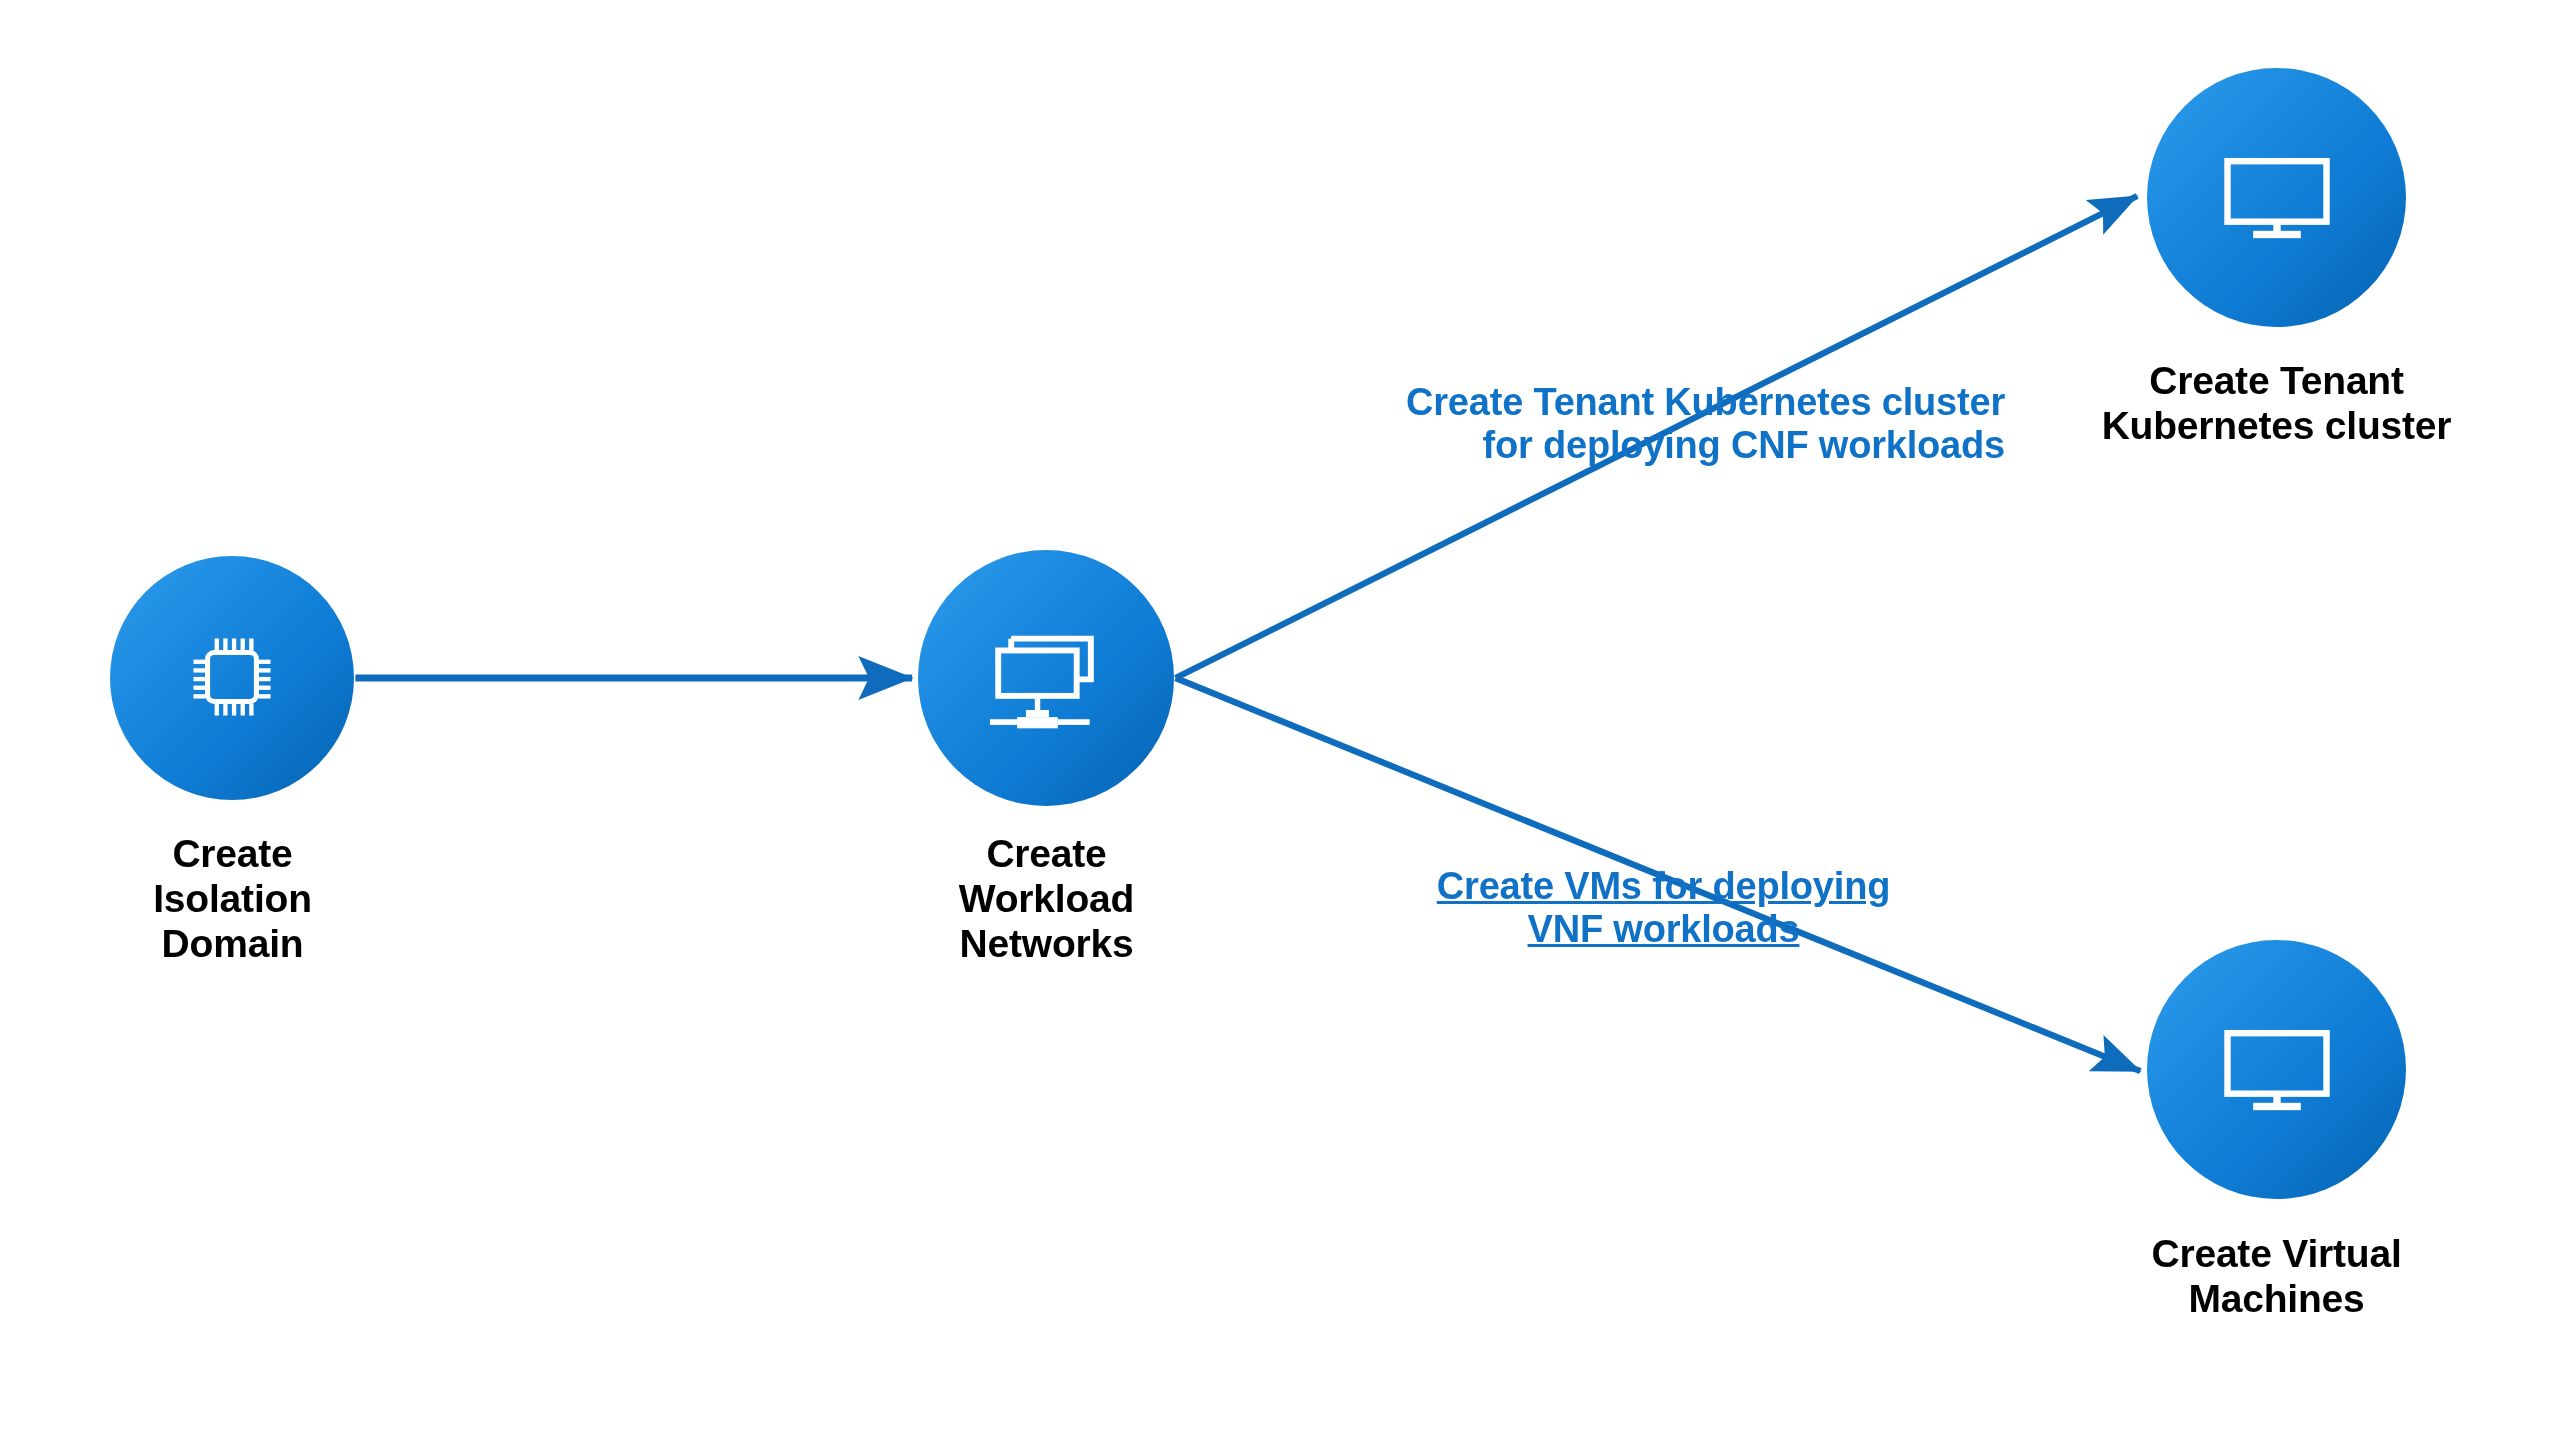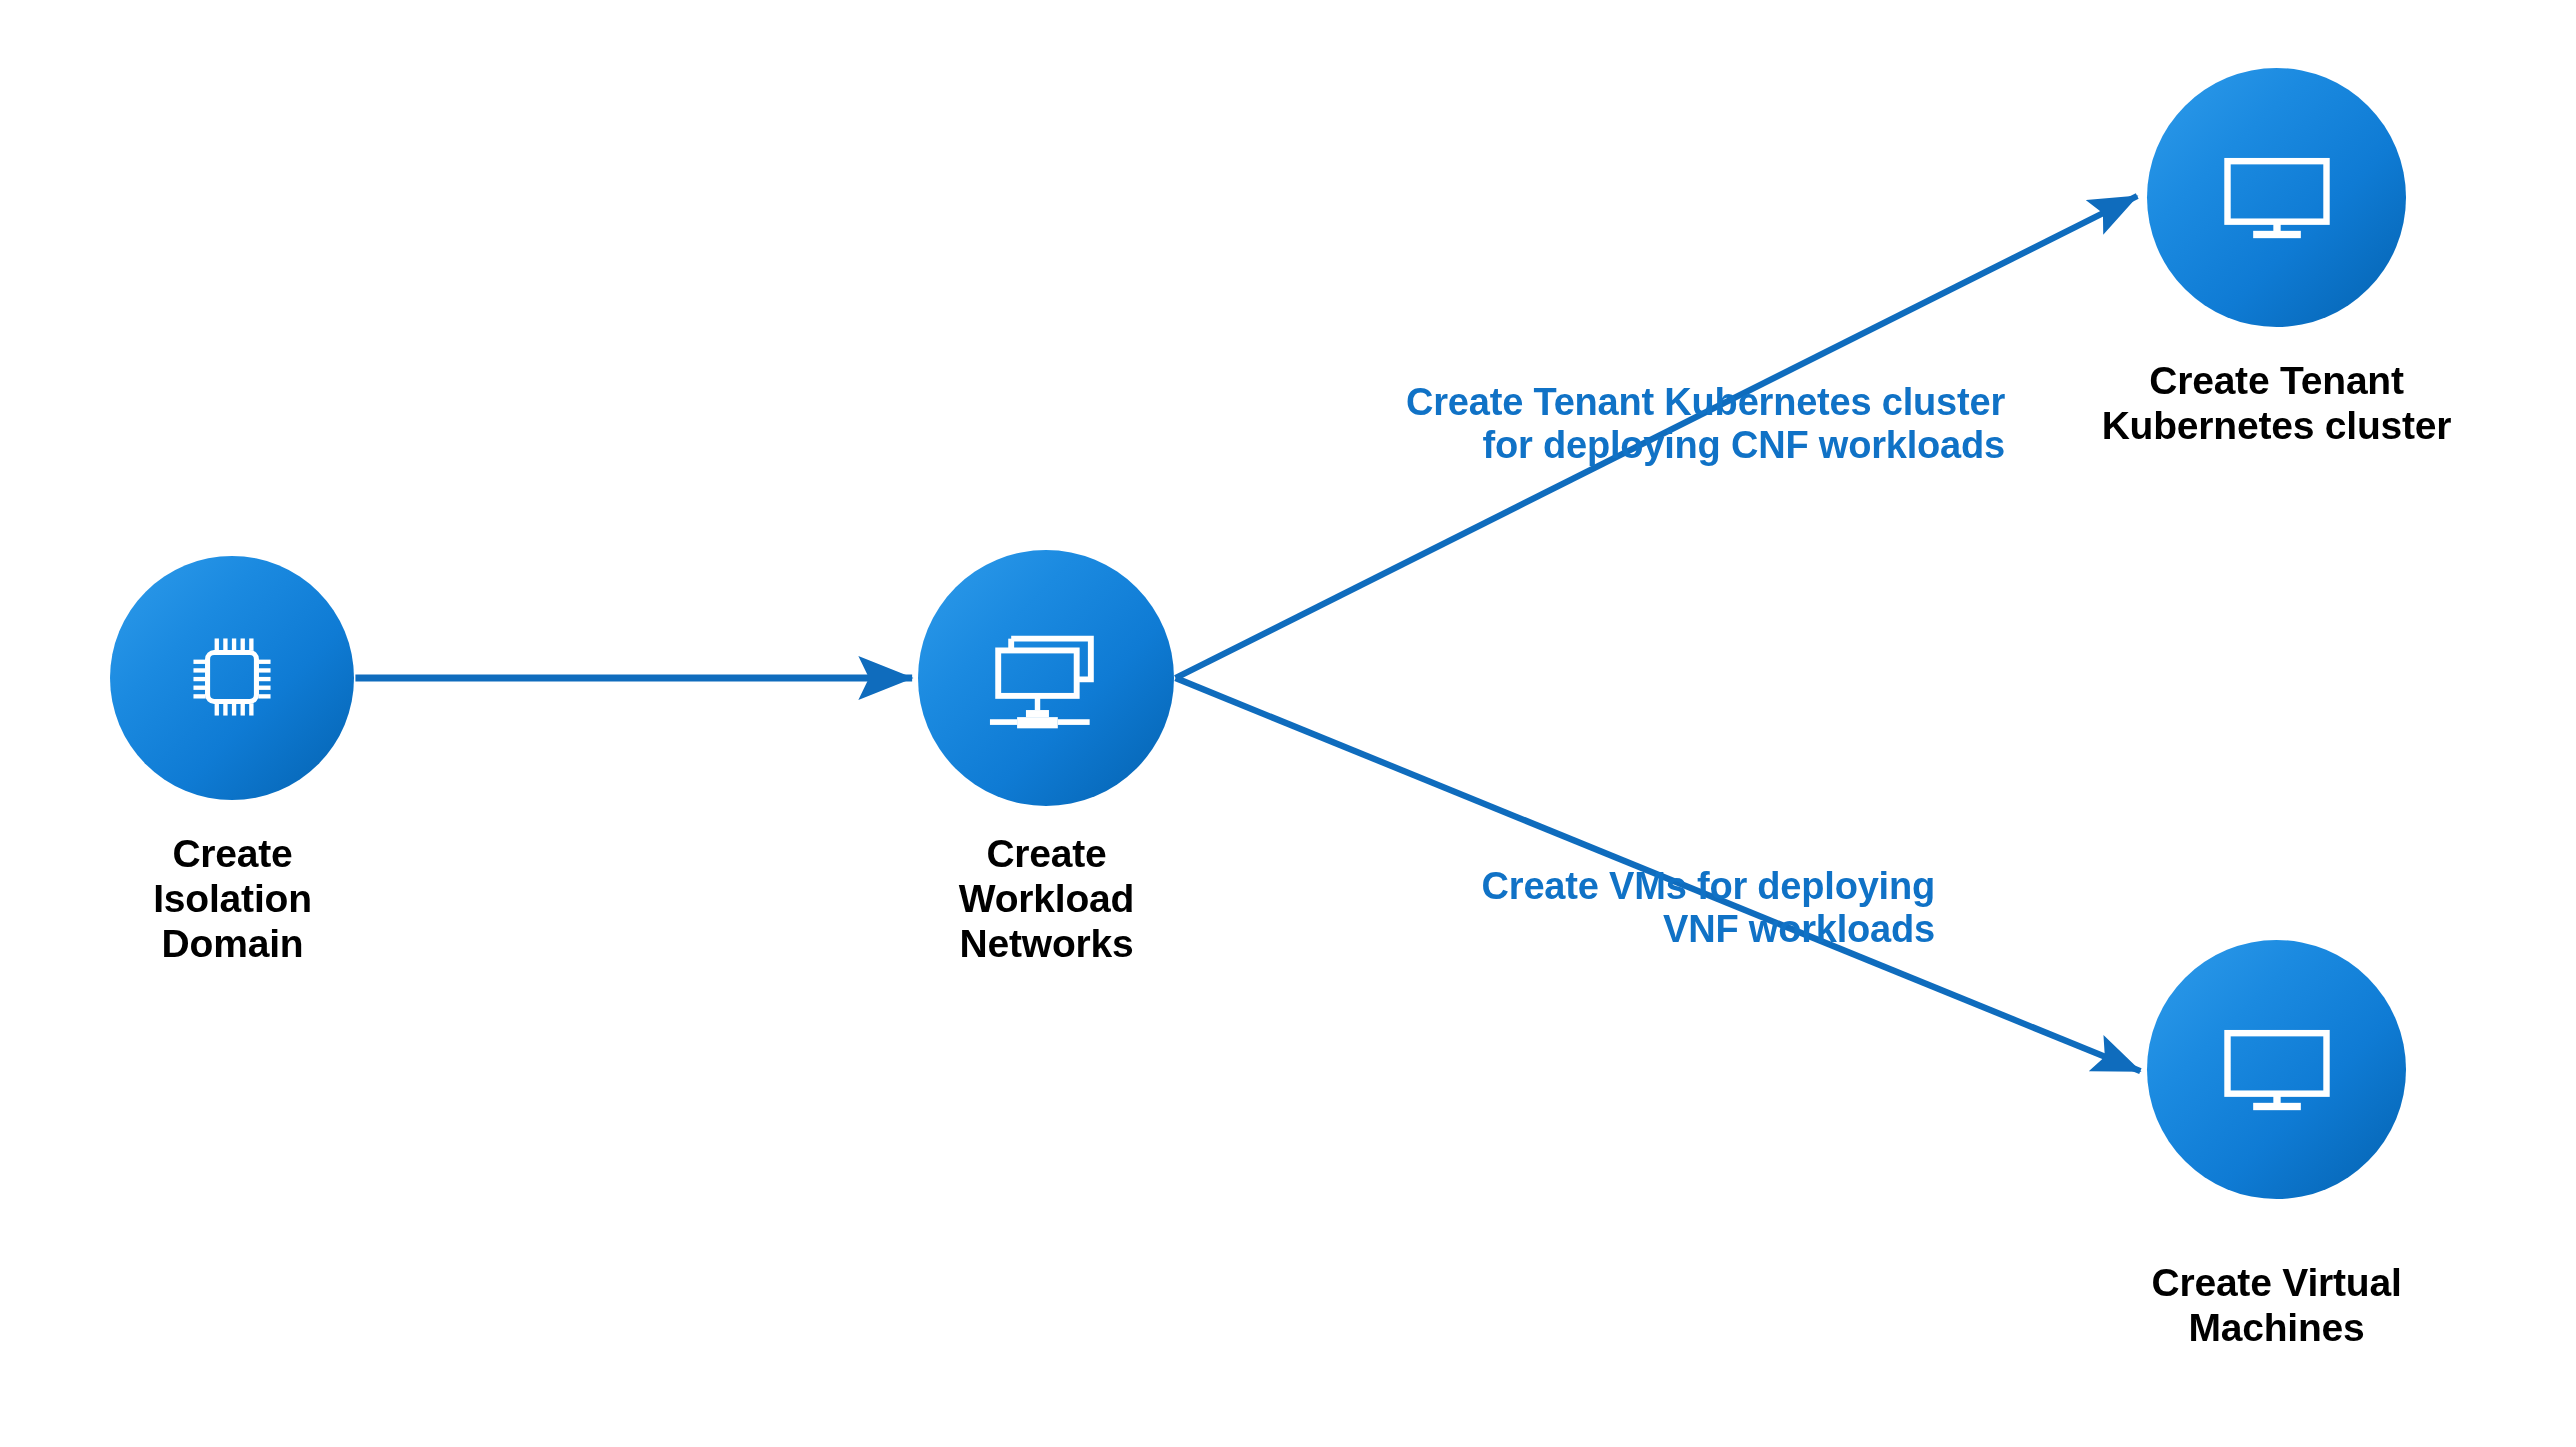--- a/index.html
+++ b/index.html
@@ -57,21 +57,21 @@
   
   .edge-label {
     position: absolute;
     color: #1072c6;
     font-weight: 700;
     line-height: 1.14;
     white-space: pre-line;
     letter-spacing: -0.2px;
   }
   .edge-label.right-align { text-align: right; }
-  .edge-label.center-align { text-align: right; }
+  .edge-label.center-align { text-align: center; text-decoration: underline; }
 </style>
 </head>
 <body>
 
 <div id="canvas">
 
   <svg id="edges" viewBox="0 0 3276 1841" width="2576" height="1448" xmlns="http://www.w3.org/2000/svg">
     <defs>
       <marker id="arrowhead" markerWidth="9" markerHeight="9" refX="7.6" refY="3.1" orient="auto" markerUnits="strokeWidth">
         <path d="M0,0 L7.8,3.1 L0,6.2 L1.5,3.1 Z" fill="#0f6cbd"></path>
@@ -171,21 +171,21 @@
     <div class="node-circle" style="width:259px; height:259px;">
       <span class="node-icon">
         <svg width="110" height="94" viewBox="0 0 120 100" xmlns="http://www.w3.org/2000/svg">
           <rect x="6" y="12" width="108" height="66" fill="none" stroke="#ffffff" stroke-width="7"></rect>
           <rect x="56" y="78" width="8" height="14" fill="#ffffff"></rect>
           <rect x="34" y="88" width="52" height="8" fill="#ffffff"></rect>
         </svg>
       </span>
     </div>
   </div>
-  <div class="node-label" style="left:2021px; top:1231px; width:511px; font-size:39px;margin-top:29px;">Create Virtual
+  <div class="node-label" style="left:2021px; top:1231px; width:511px; font-size:39px;">Create Virtual
 Machines</div>
 
   <div class="edge-label right-align" style="left:1258px; top:381px; width:747px; font-size:38px;">Create Tenant Kubernetes cluster
 for deploying CNF workloads</div>
 
   <div class="edge-label center-align" style="left:1392px; top:865px; width:543px; font-size:38px;">Create VMs for deploying
 VNF workloads</div>
 
 </div>
 

